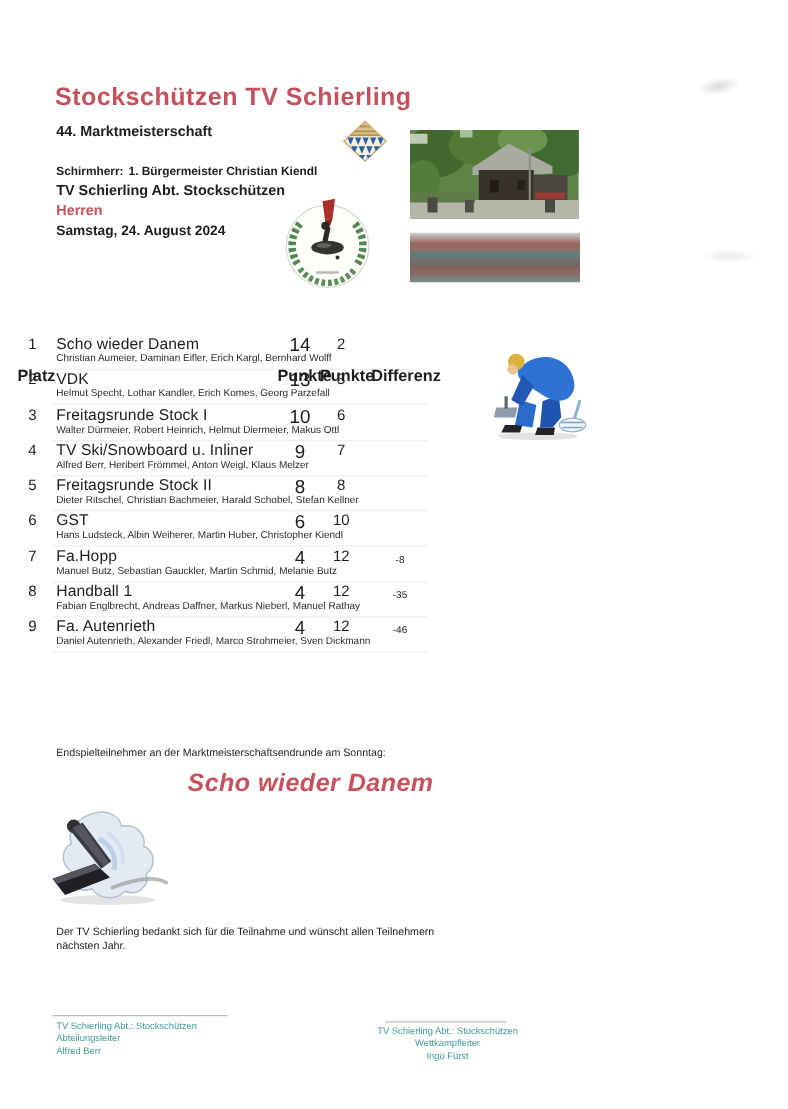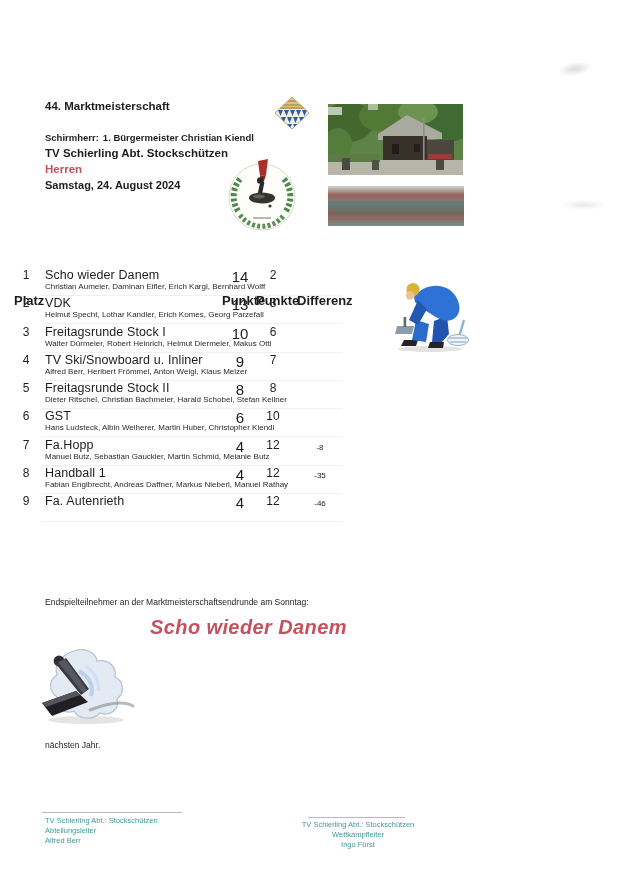--- a/index.html
+++ b/index.html
@@ -44,20 +44,21 @@
   .footer-right{left:296px;top:820px;width:124px;text-align:center;}
   
   .smudge1{left:558px;top:62px;width:34px;height:14px;background:radial-gradient(closest-side,rgba(150,150,150,.35),rgba(150,150,150,0));transform:rotate(-10deg);}
   .smudge2{left:560px;top:200px;width:46px;height:10px;background:radial-gradient(closest-side,rgba(190,190,190,.35),rgba(190,190,190,0));}
 </style>
 </head>
 <body>
 
 <div class="page">
 
+  <div class="abs title">Stockschützen TV Schierling</div>
   <div class="abs sub1">44. Marktmeisterschaft</div>
   <div class="abs sub2">TV Schierling Abt. Stockschützen</div>
   <div class="abs patron">
     <span>Schirmherr:</span><span class="val">1. Bürgermeister Christian Kiendl</span>
   </div>
   <div class="abs category">Herren</div>
   <div class="abs date">Samstag, 24. August 2024</div>
 
   <div class="abs" style="left:274px;top:96px;width:36px;height:34px;">
     <svg width="36" height="34" viewBox="0 0 36 34">
@@ -221,20 +222,21 @@
     <span class="p2">12</span>
     <span class="diff">-35</span>
     <span class="players">Fabian Englbrecht, Andreas Daffner, Markus Nieberl, Manuel Rathay</span>
   </div>
   <div class="trow" style="top:494px">
     <span class="rank">9</span>
     <span class="team">Fa. Autenrieth</span>
     <span class="p1">4</span>
     <span class="p2">12</span>
     <span class="diff">-46</span>
+    <span class="players">Daniel Autenrieth, Alexander Friedl, Marco Strohmeier, Sven Dickmann</span>
   </div>
 
   <div class="abs" style="left:388px;top:276px;width:94px;height:78px;">
     <svg width="94" height="78" viewBox="0 0 94 78">
       <ellipse cx="42" cy="73" rx="32" ry="3" fill="#e2e2e2"></ellipse>
       <polygon points="16,64 30,64 28,70 13,70" fill="#23242a"></polygon>
       <polygon points="42,66 56,66 55,72 40,72" fill="#23242a"></polygon>
       <path d="M24,64 L28,44 L41,48 L38,66 Z" fill="#2b6bcc"></path>
       <path d="M44,66 L46,45 L59,40 L61,58 L54,66 Z" fill="#2154ae"></path>
       <path d="M26,21 C38,4 66,6 71,28 C74,41 63,47 54,44 C44,40 33,31 27,26 Z" fill="#2e72d6"></path>
@@ -263,20 +265,21 @@
       <circle cx="25" cy="15" r="5.4" fill="#2e2e33"></circle>
       <polygon points="22,18 32,12 55,43 47,49" fill="#3a3a42"></polygon>
       <polygon points="24,16 31,13 53,44 49,47" fill="#63636e" opacity=".7"></polygon>
       <polygon points="8,57 42,45 54,56 18,70" fill="#1f1f24"></polygon>
       <polygon points="8,57 42,45 46,49 12,61" fill="#55555e"></polygon>
       <path d="M56,64 C74,57 90,55 99,60" stroke="#8c8c8c" stroke-width="3" fill="none" opacity=".6" stroke-linecap="round"></path>
     </svg>
   </div>
 
   <div class="abs closing">
+    <div>Der TV Schierling bedankt sich für die Teilnahme und wünscht allen Teilnehmern</div>
     <div>nächsten Jahr.</div>
   </div>
 
   <div class="abs sigline sig-left-line"></div>
   <div class="abs footer-block footer-left">
     <div>TV Schierling Abt.: Stockschützen</div>
     <div>Abteilungsleiter</div>
     <div>Alfred Berr</div>
   </div>
   <div class="abs sigline sig-right-line"></div>

